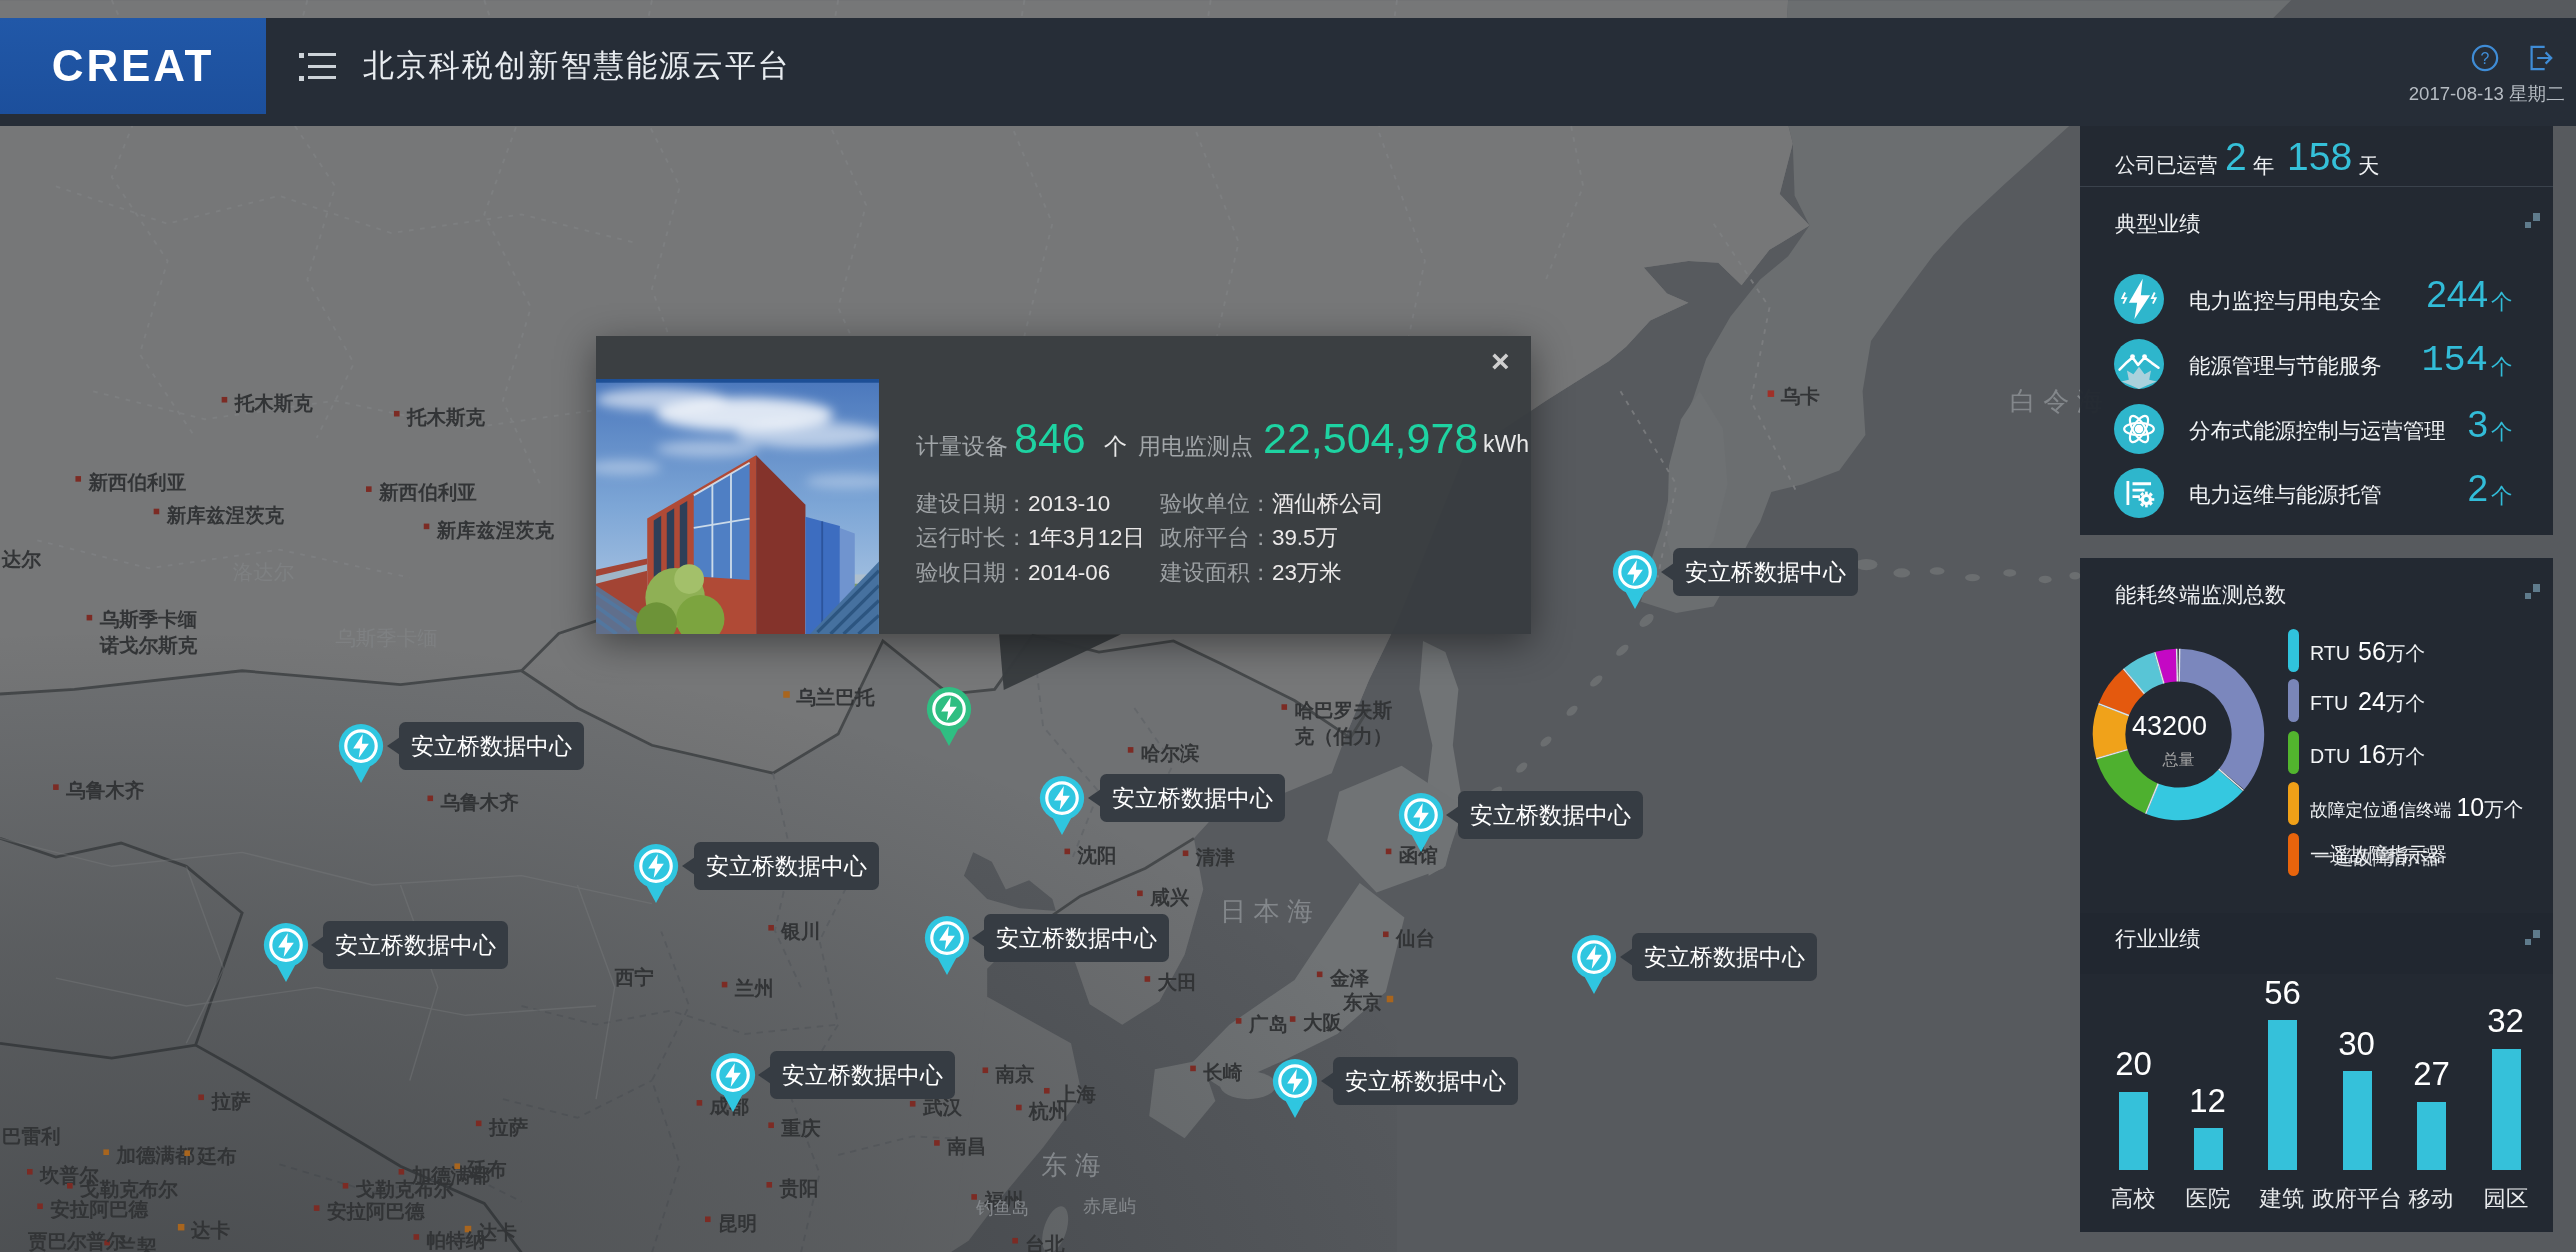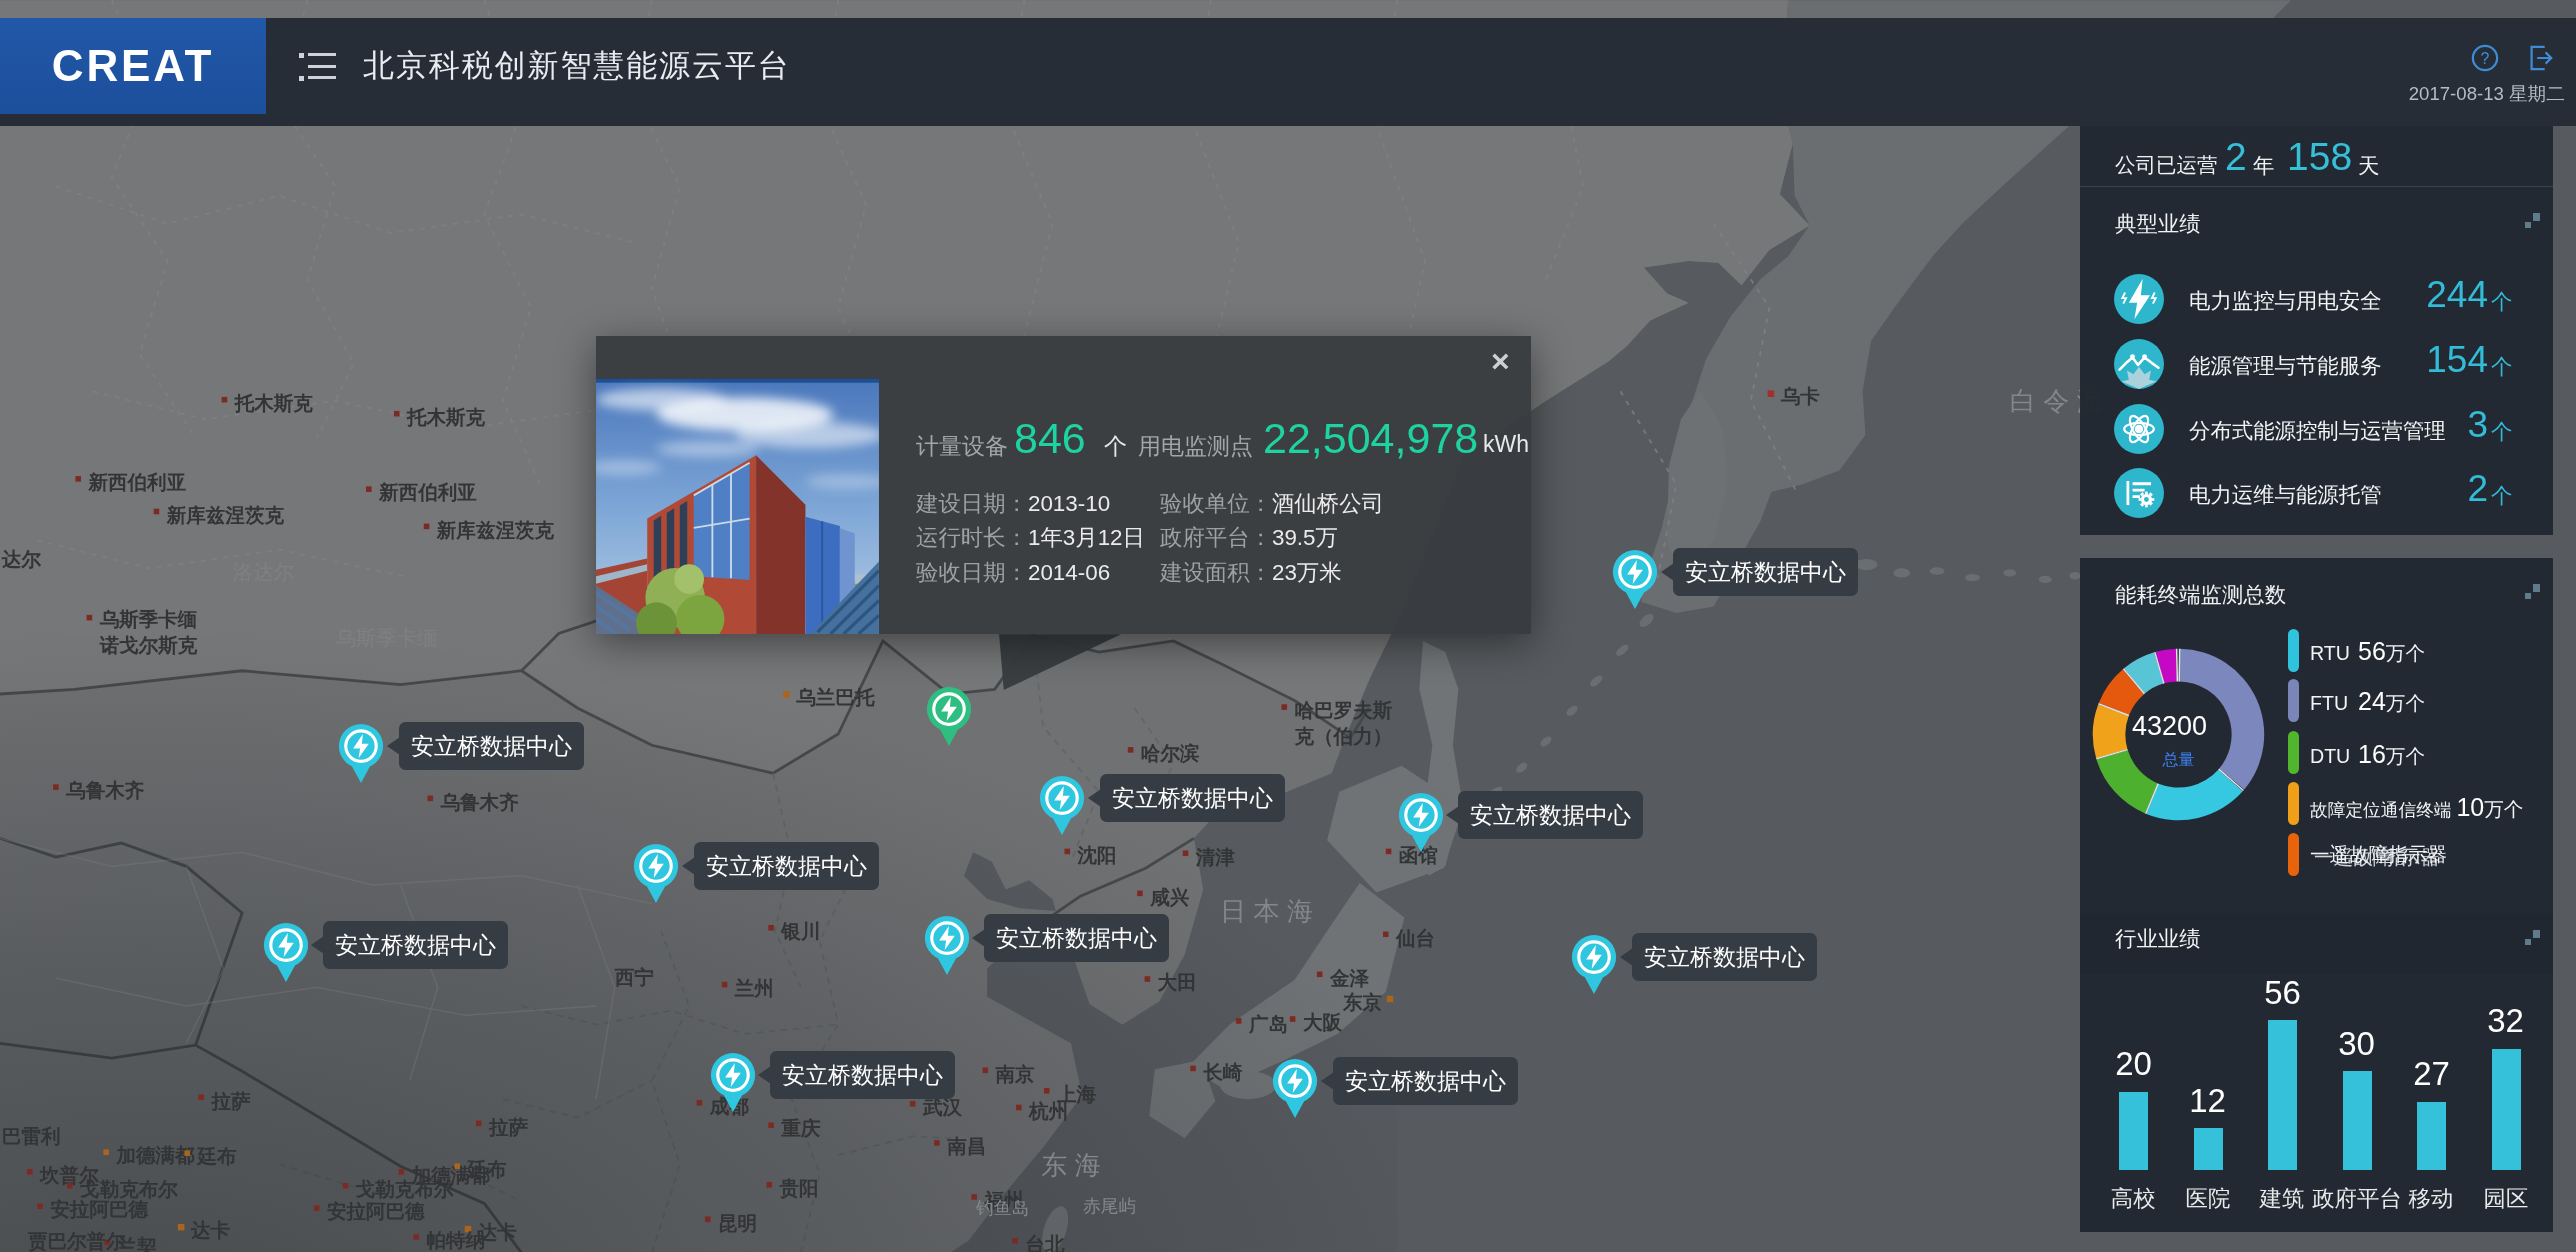--- a/index.html
+++ b/index.html
@@ -493,21 +493,21 @@
     <div class="crow-num" style="left:259px;top:153px;">244</div>
     <div style="position:absolute;left:411px;top:166px;color:#32bcd8;font-size:21.4px;">个</div>
     <svg style="position:absolute;left:34px;top:218px;" width="50" height="50" viewBox="0 0 54 54">
       <circle cx="27" cy="27" r="27" fill="#2eb6cc"></circle>
       <path d="M6 33 L14 25 L20 20 L26 28 L33 20 L41 26 L48 31" fill="none" stroke="#fff" stroke-width="2.8" stroke-linejoin="round" stroke-linecap="round"></path>
       <circle cx="20" cy="19" r="2.6" fill="#fff"></circle>
         <circle cx="33" cy="19" r="2.6" fill="#fff"></circle>
       <path d="M27 30 L33 38 L40 34 L38 44 L46 46 L36 50 L27 54 L18 50 L8 46 L16 44 L14 34 L21 38 Z" fill="#b8d4de" opacity="0.9"></path>
     </svg>
     <div class="crow-lbl" style="top:230px;">能源管理与节能服务</div>
-    <div class="crow-num" style="left:259px;top:218px;">154</div>
+    <div class="crow-num" style="left:259px;top:218px;font-family:Liberation Mono, monospace;">154</div>
     <div style="position:absolute;left:411px;top:231px;color:#32bcd8;font-size:21.4px;">个</div>
     <svg style="position:absolute;left:34px;top:283px;" width="50" height="50" viewBox="0 0 54 54">
       <circle cx="27" cy="27" r="27" fill="#2eb6cc"></circle>
       <g fill="none" stroke="#fff" stroke-width="2.4">
         <ellipse cx="27" cy="27" rx="16" ry="6.5" transform="rotate(0 27 27)"></ellipse>
         <ellipse cx="27" cy="27" rx="16" ry="6.5" transform="rotate(60 27 27)"></ellipse>
         <ellipse cx="27" cy="27" rx="16" ry="6.5" transform="rotate(120 27 27)"></ellipse>
       </g>
       <circle cx="27" cy="27" r="4.6" fill="#fff"></circle>
     </svg>
@@ -552,21 +552,21 @@
         <line x1="0.7" y1="-57.0" x2="1.2" y2="-92.0" stroke="#dfe3e6" stroke-width="1.6"></line>
         <line x1="43.2" y1="37.2" x2="69.7" y2="60.1" stroke="#dfe3e6" stroke-width="1.6"></line>
         <line x1="-21.8" y1="52.7" x2="-35.2" y2="85.0" stroke="#dfe3e6" stroke-width="1.6"></line>
         <line x1="-54.7" y1="16.2" x2="-88.2" y2="26.1" stroke="#dfe3e6" stroke-width="1.6"></line>
         <line x1="-53.2" y1="-20.4" x2="-85.9" y2="-33.0" stroke="#dfe3e6" stroke-width="1.6"></line>
         <line x1="-36.6" y1="-43.7" x2="-59.1" y2="-70.5" stroke="#dfe3e6" stroke-width="1.6"></line>
         <line x1="-15.7" y1="-54.8" x2="-25.4" y2="-88.4" stroke="#dfe3e6" stroke-width="1.6"></line>
         <line x1="-1.2" y1="-57.0" x2="-2.0" y2="-92.0" stroke="#dfe3e6" stroke-width="1.6"></line>
       </svg>
     <div style="position:absolute;left:52px;top:153px;width:93px;text-align:left;color:#fff;font-size:27px;">43200</div>
-    <div style="position:absolute;left:52px;top:192px;width:93px;text-align:center;color:#3b82f6;font-size:16px;">总量</div>
+    <div style="position:absolute;left:52px;top:192px;width:93px;text-align:center;color:#a3a3a3;font-size:16px;">总量</div>
     <div class="bar" style="left:208px;top:71px;width:11.2px;height:43px;border-radius:5.6px;background:#30c3dd;"></div>
     <div class="legend-txt" style="top:79px;"><span style="display:inline-block;width:48px;">RTU</span><span class="legend-val">56</span>万个</div>
     <div class="bar" style="left:208px;top:121px;width:11.2px;height:43px;border-radius:5.6px;background:#7a86b8;"></div>
     <div class="legend-txt" style="top:129px;"><span style="display:inline-block;width:48px;">FTU</span><span class="legend-val">24</span>万个</div>
     <div class="bar" style="left:208px;top:173px;width:11.2px;height:43px;border-radius:5.6px;background:#52b52e;"></div>
     <div class="legend-txt" style="top:182px;"><span style="display:inline-block;width:48px;">DTU</span><span class="legend-val">16</span>万个</div>
     <div class="bar" style="left:208px;top:224px;width:11.2px;height:43px;border-radius:5.6px;background:#f0a018;"></div>
     <div class="legend-txt" style="top:235px;font-size:17.7px;">故障定位通信终端 <span class="legend-val">10</span><span style="font-size:19.6px;">万个</span></div>
     <div class="bar" style="left:208px;top:275px;width:11.2px;height:43px;border-radius:5.6px;background:#e8640c;"></div>
     <div class="legend-txt" style="top:283px;">一遥故障指示器</div>

